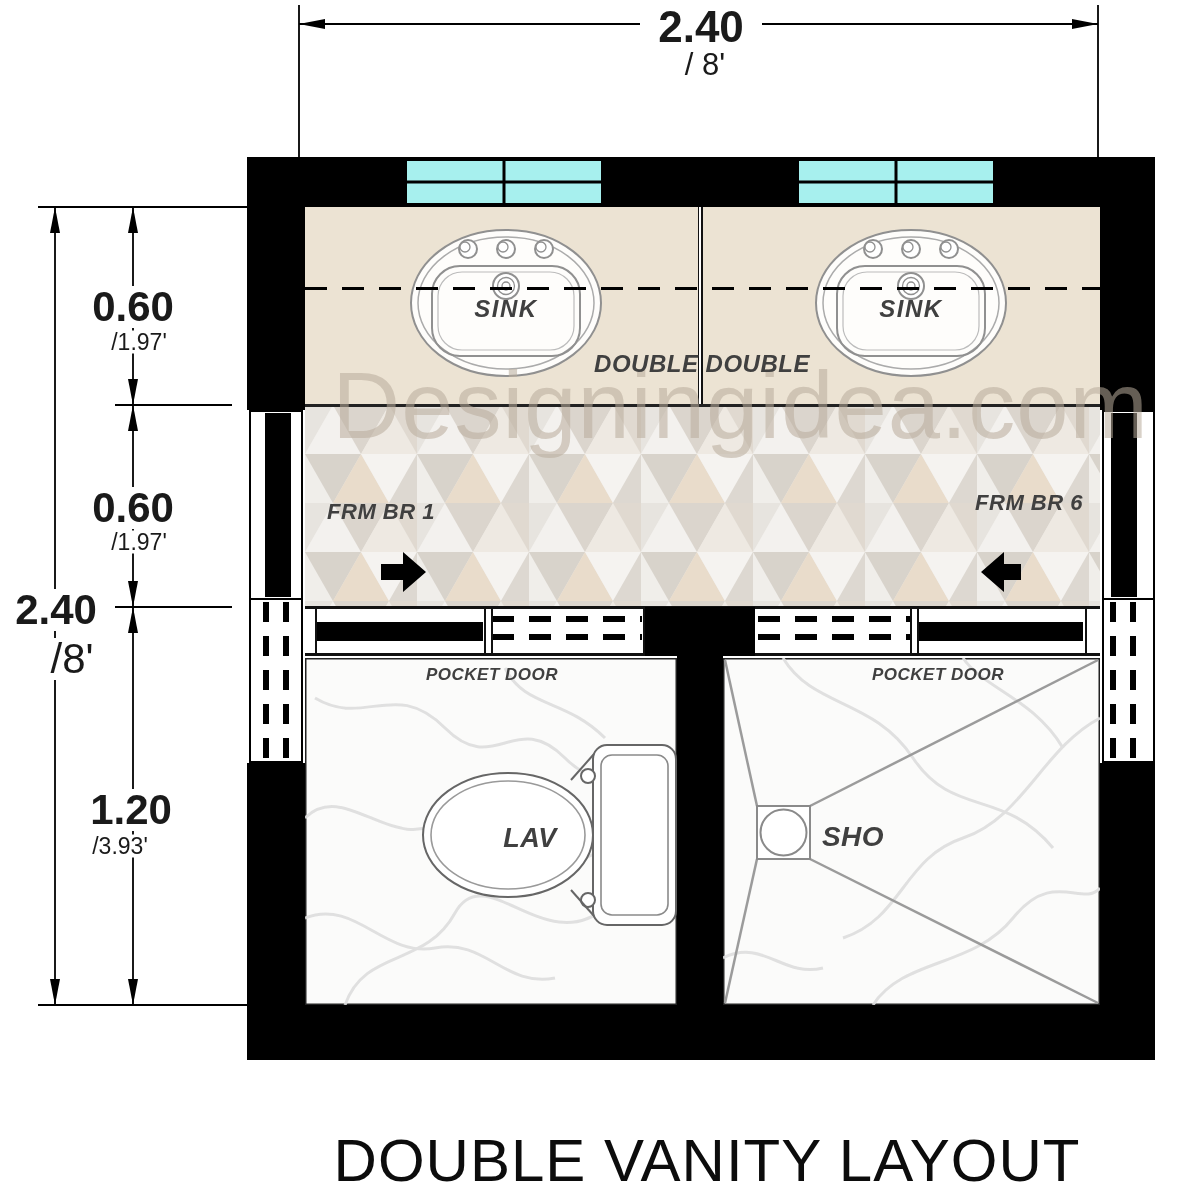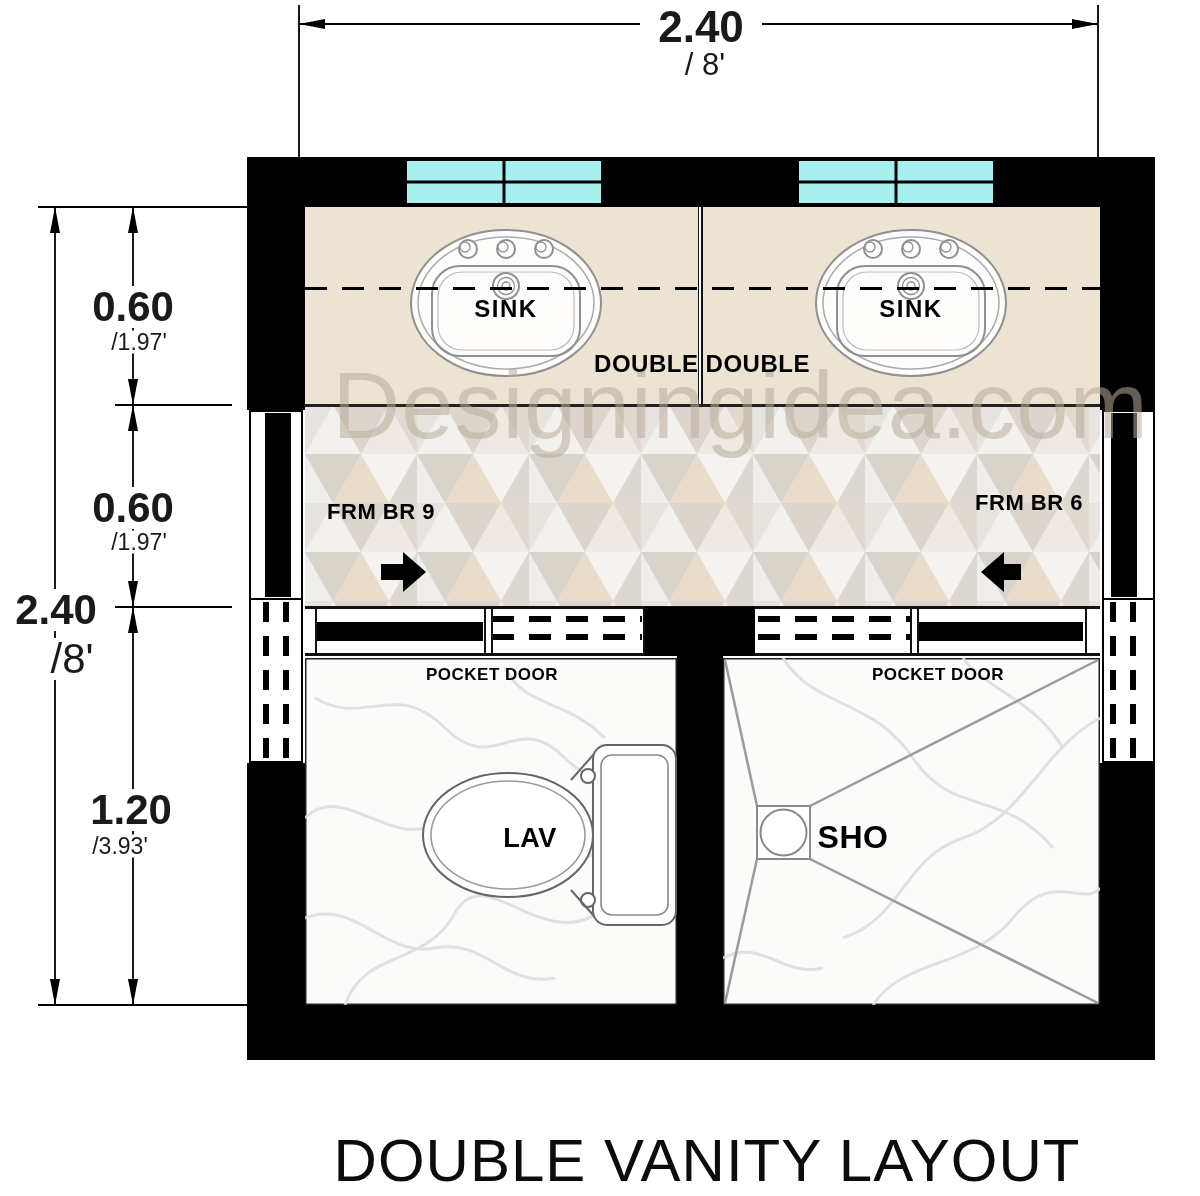--- a/index.html
+++ b/index.html
@@ -1,21 +1,21 @@
 <!DOCTYPE html>
 <html style="--wall: #000000; --window_glass: #a7f0ee; --vanity_counter: #ece3d3; --dimension_line: #000000;"><head>
 <meta charset="utf-8">
 <style>
   html,body{margin:0;padding:0;background:#ffffff;}
   #canvas{position:relative;width:1200px;height:1196px;background:#fff;overflow:hidden;
           font-family:"Liberation Sans", sans-serif;}
   .abs{position:absolute;}
   .wall{position:absolute;background:var(--wall,#000);}
-  .label{position:absolute;transform:translate(-50%,-50%);font-weight:bold;color:#000000;
-         white-space:nowrap;letter-spacing:.5px;}
+  .label{position:absolute;transform:translate(-50%,-50%);font-weight:bold;color:#404040;
+         white-space:nowrap;letter-spacing:.5px;font-style:italic;}
   .dim{position:absolute;transform:translate(-50%,-50%);background:#fff;color:#1a1a1a;
        padding:0 3px;white-space:nowrap;line-height:1;}
   .dim-num{font-size:42px;font-weight:bold;}
   .dim-sub{font-size:23px;}
   .doorframe{position:absolute;background:#fff;border:2px solid #000;box-sizing:border-box;}
   .doorbar{position:absolute;background:#000;}
   .vdash{position:absolute;width:6px;
          background:repeating-linear-gradient(180deg,#000 0 20px,transparent 20px 34px);}
   .hdash{position:absolute;height:6px;
          background:repeating-linear-gradient(90deg,#000 0 22px,transparent 22px 37px);}
@@ -229,22 +229,22 @@
 
   <div class="dim dim-num" style="left:131px;top:810px;">1.20</div>
   <div class="dim dim-sub" style="left:120px;top:846px;">/3.93'</div>
 
   <div class="dim dim-num" style="left:56px;top:610px;">2.40</div>
   <div class="dim dim-sub" style="left:72px;top:659px;font-size:42px;">/8'</div>
 
   <div class="label" style="left:506px;top:309px;font-size:24px;letter-spacing:1.5px;">SINK</div>
   <div class="label" style="left:911px;top:309px;font-size:24px;letter-spacing:1.5px;">SINK</div>
   <div class="label" style="left:702px;top:364px;font-size:24px;">DOUBLE DOUBLE</div>
-  <div class="label" style="left:381px;top:512px;font-size:22px;">FRM BR 9</div>
+  <div class="label" style="left:381px;top:512px;font-size:22px;">FRM BR 1</div>
   <div class="label" style="left:1029px;top:503px;font-size:22px;">FRM BR 6</div>
   <div class="label" style="left:492px;top:675px;font-size:17px;">POCKET DOOR</div>
   <div class="label" style="left:938px;top:675px;font-size:17px;">POCKET DOOR</div>
   <div class="label" style="left:530px;top:838px;font-size:27px;">LAV</div>
-  <div class="label" style="left:853px;top:837px;font-size:32px;">SHO</div>
+  <div class="label" style="left:853px;top:837px;font-size:28px;">SHO</div>
 
   <div class="title-line" style="top:1126px;">DOUBLE VANITY LAYOUT</div>
 
 </div>
 
 </body></html>

